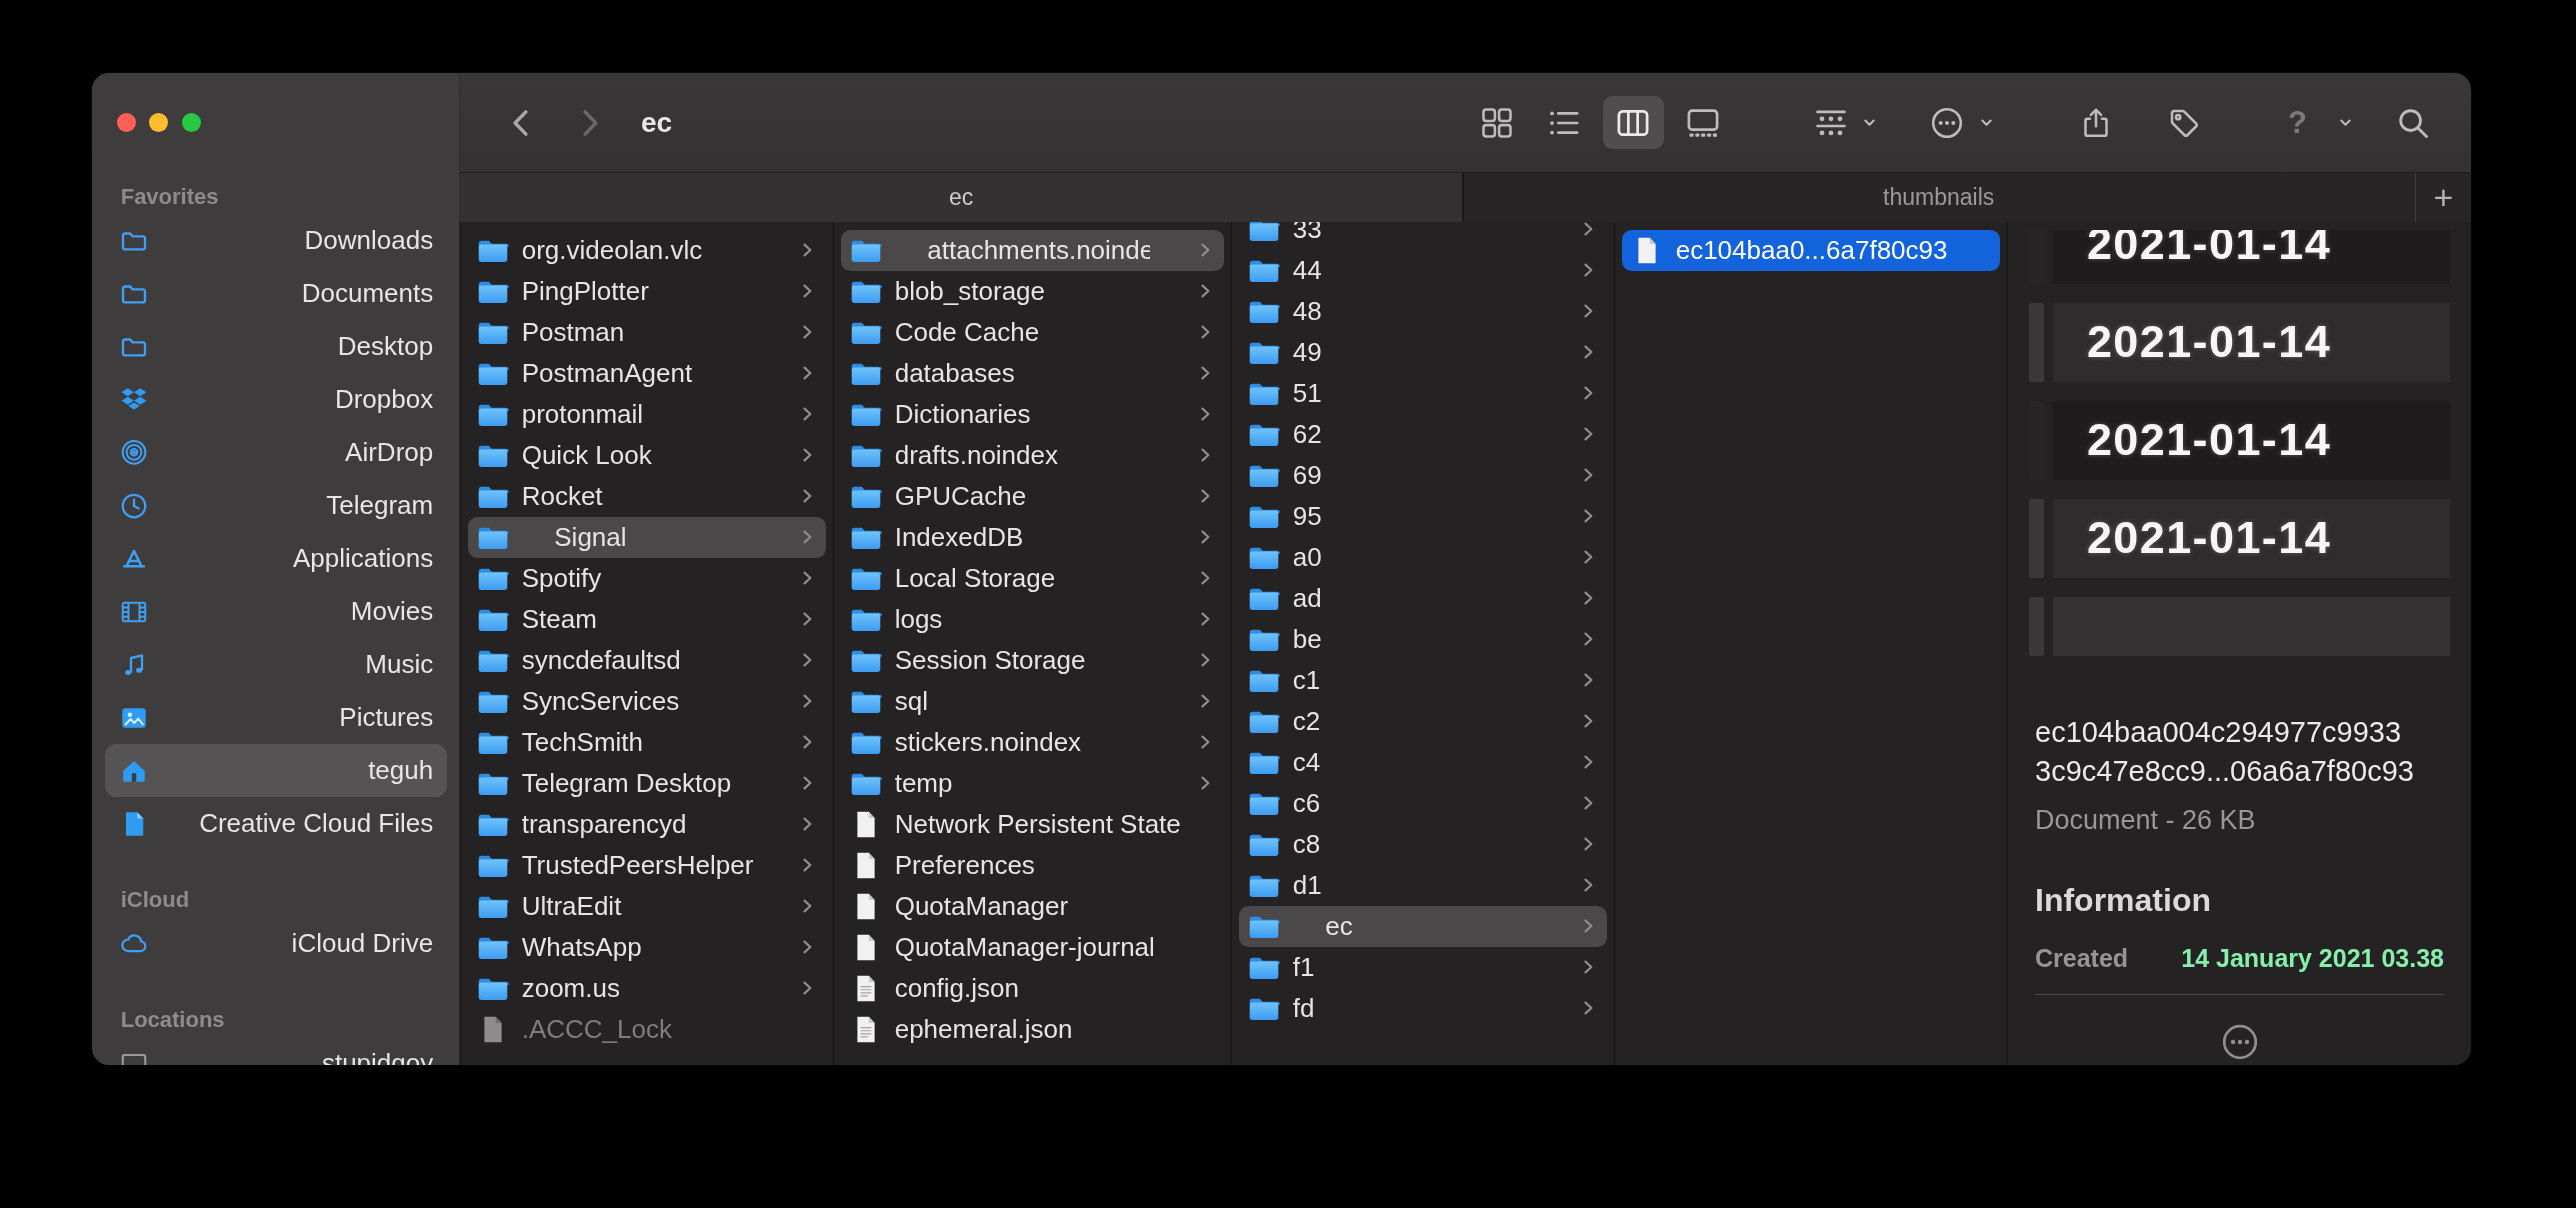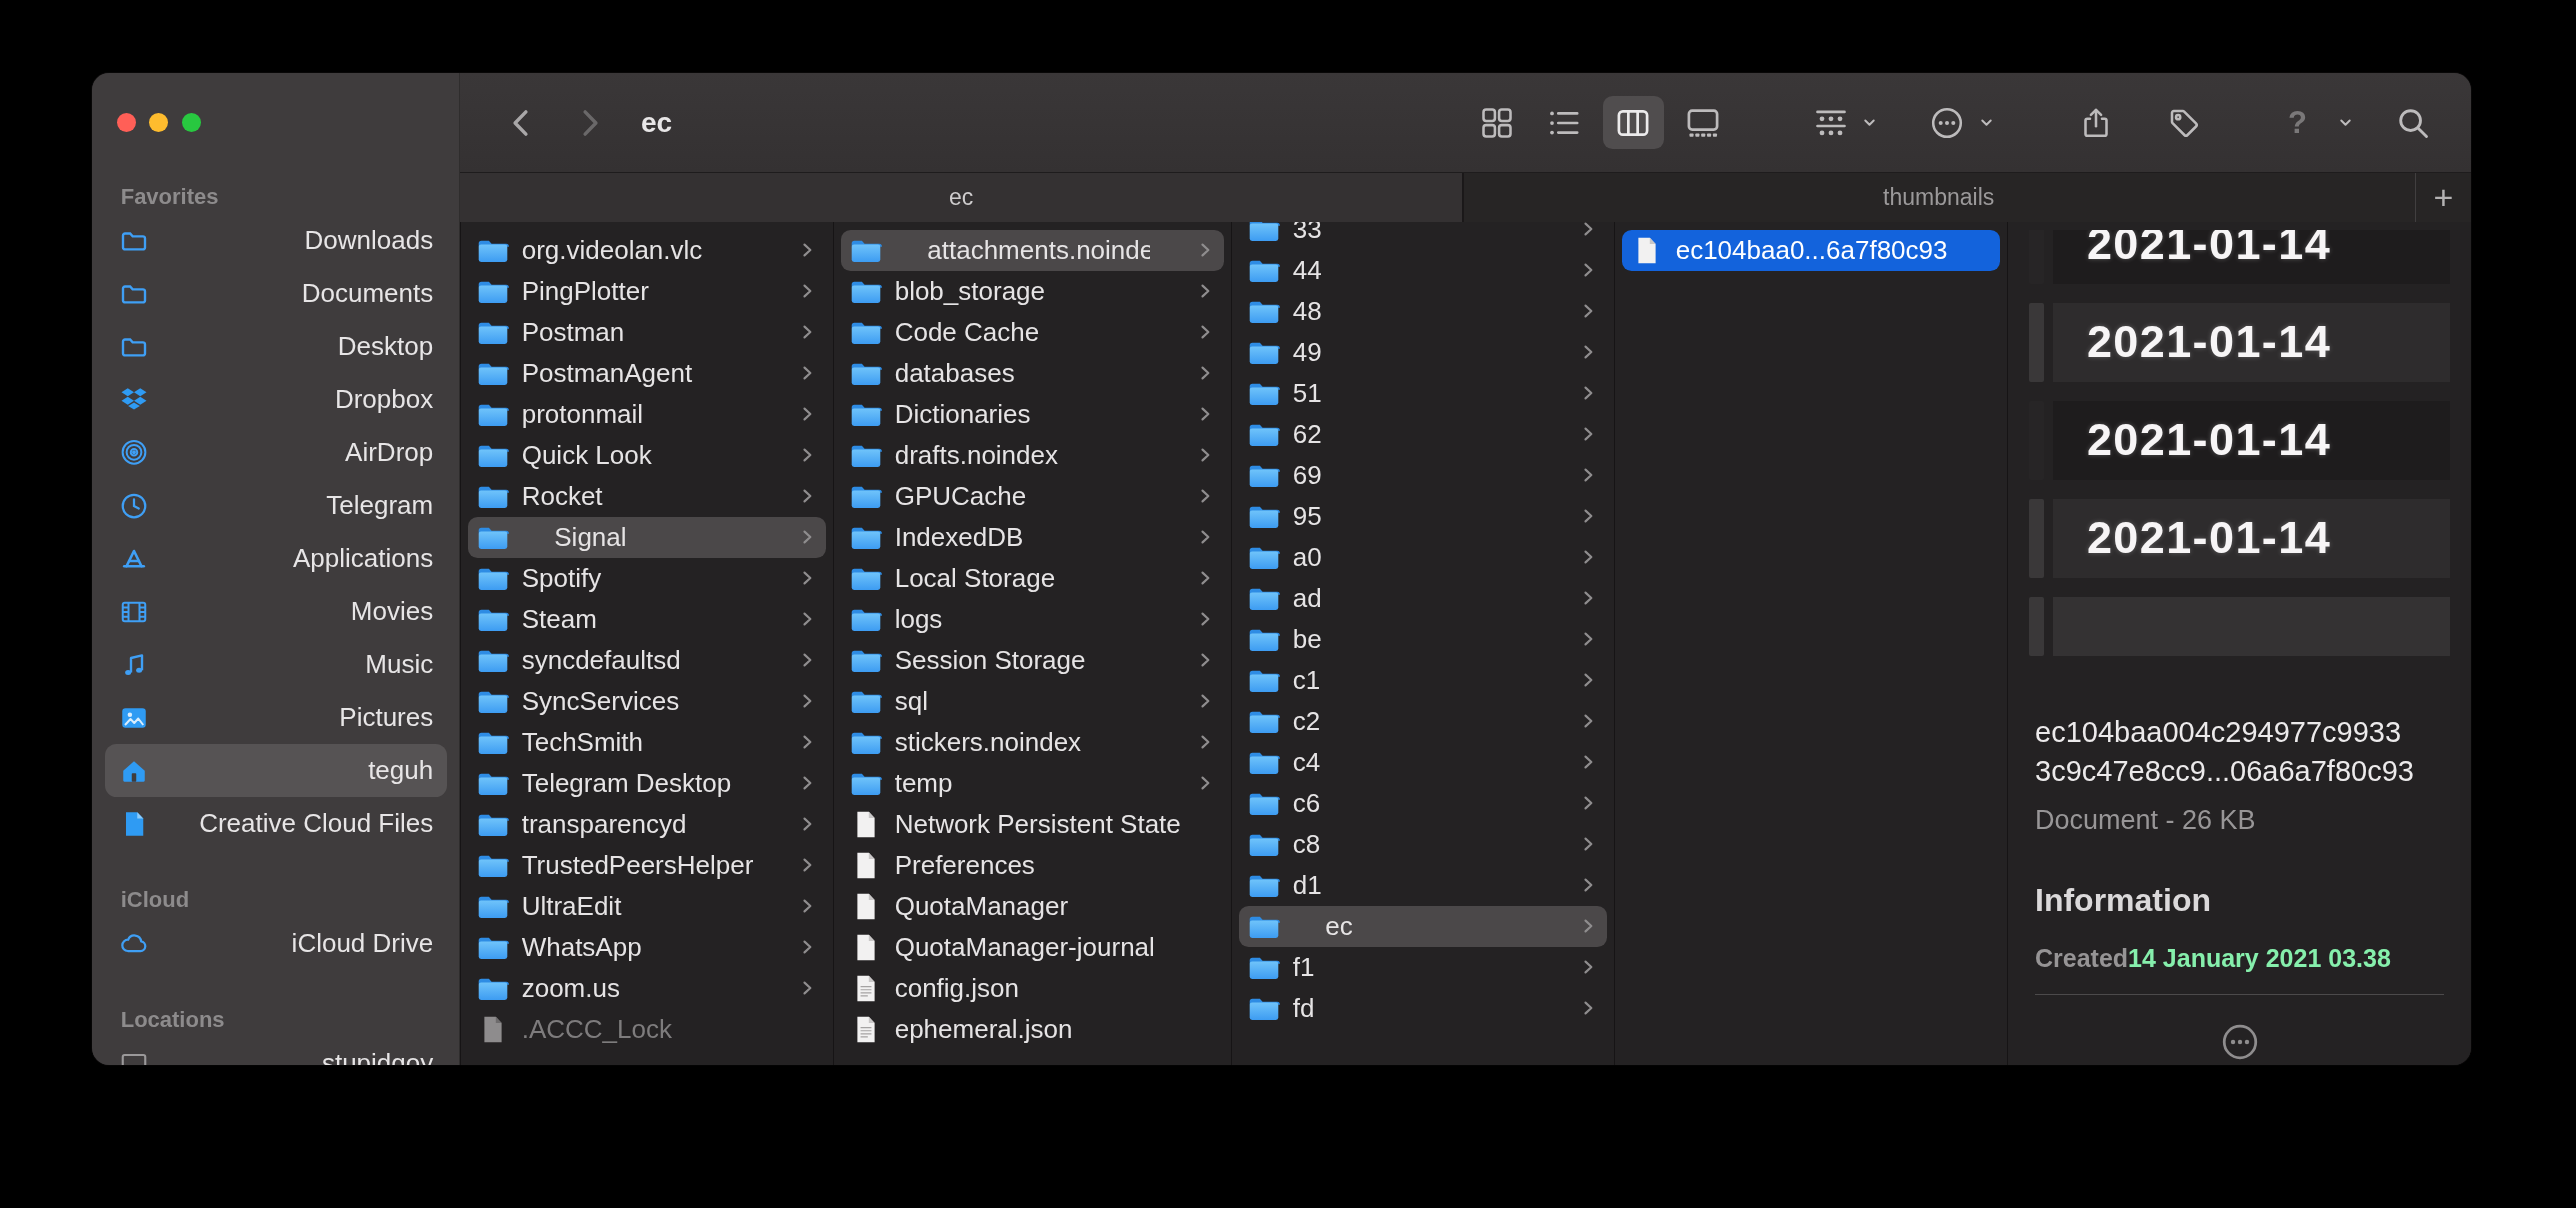--- a/index.html
+++ b/index.html
@@ -75,21 +75,21 @@
                 font-weight:700; font-size:45px; color:#f7f5f6; letter-spacing:1.4px;
                 text-shadow:0 0 5.7px rgba(255,255,255,.25); overflow:hidden; }
   .thumb-row.odd  .thumb-body { background:#1e1c1d; } .thumb-row.odd  .thumb-strip { background:#272526; }
   .thumb-row.even .thumb-body { background:#2e2c2d; } .thumb-row.even .thumb-strip { background:#3a3839; }
   .thumb-row.empty .thumb-body { background:#343233; } .thumb-row.empty .thumb-strip { background:#3a3839; }
 
   .info { padding:0 27px; margin-top:38px; }
   .fname { font-size:29px; color:#eceaeb; line-height:39px; word-break:break-all; }
   .kind { margin-top:14.4px; font-size:27px; color:#98969 7; color:#989697; }
   .info-title { margin-top:46px; font-size:32px; font-weight:700; color:#dbd9da; }
-  .created-row { margin-top:25px; display:flex; justify-content:flex-start; align-items:baseline; }
+  .created-row { margin-top:25px; display:flex; justify-content:space-between; align-items:baseline; }
   .created-label { font-size:25px; color:#969495; font-weight:600; }
   .created-value { font-size:25px; color:#86efac; font-weight:700; }
   .divider { margin:21px 27px 0 27px; border-top:1.9px solid #4c4a4b; }
   .more { margin-top:25px; text-align:center; }
   .more .mic svg { width:44px; height:44px; }
   .more-label { font-size:26px; color:#a09e9f; margin-top:9.6px; }
 </style>
 </head>
 <body>
 

